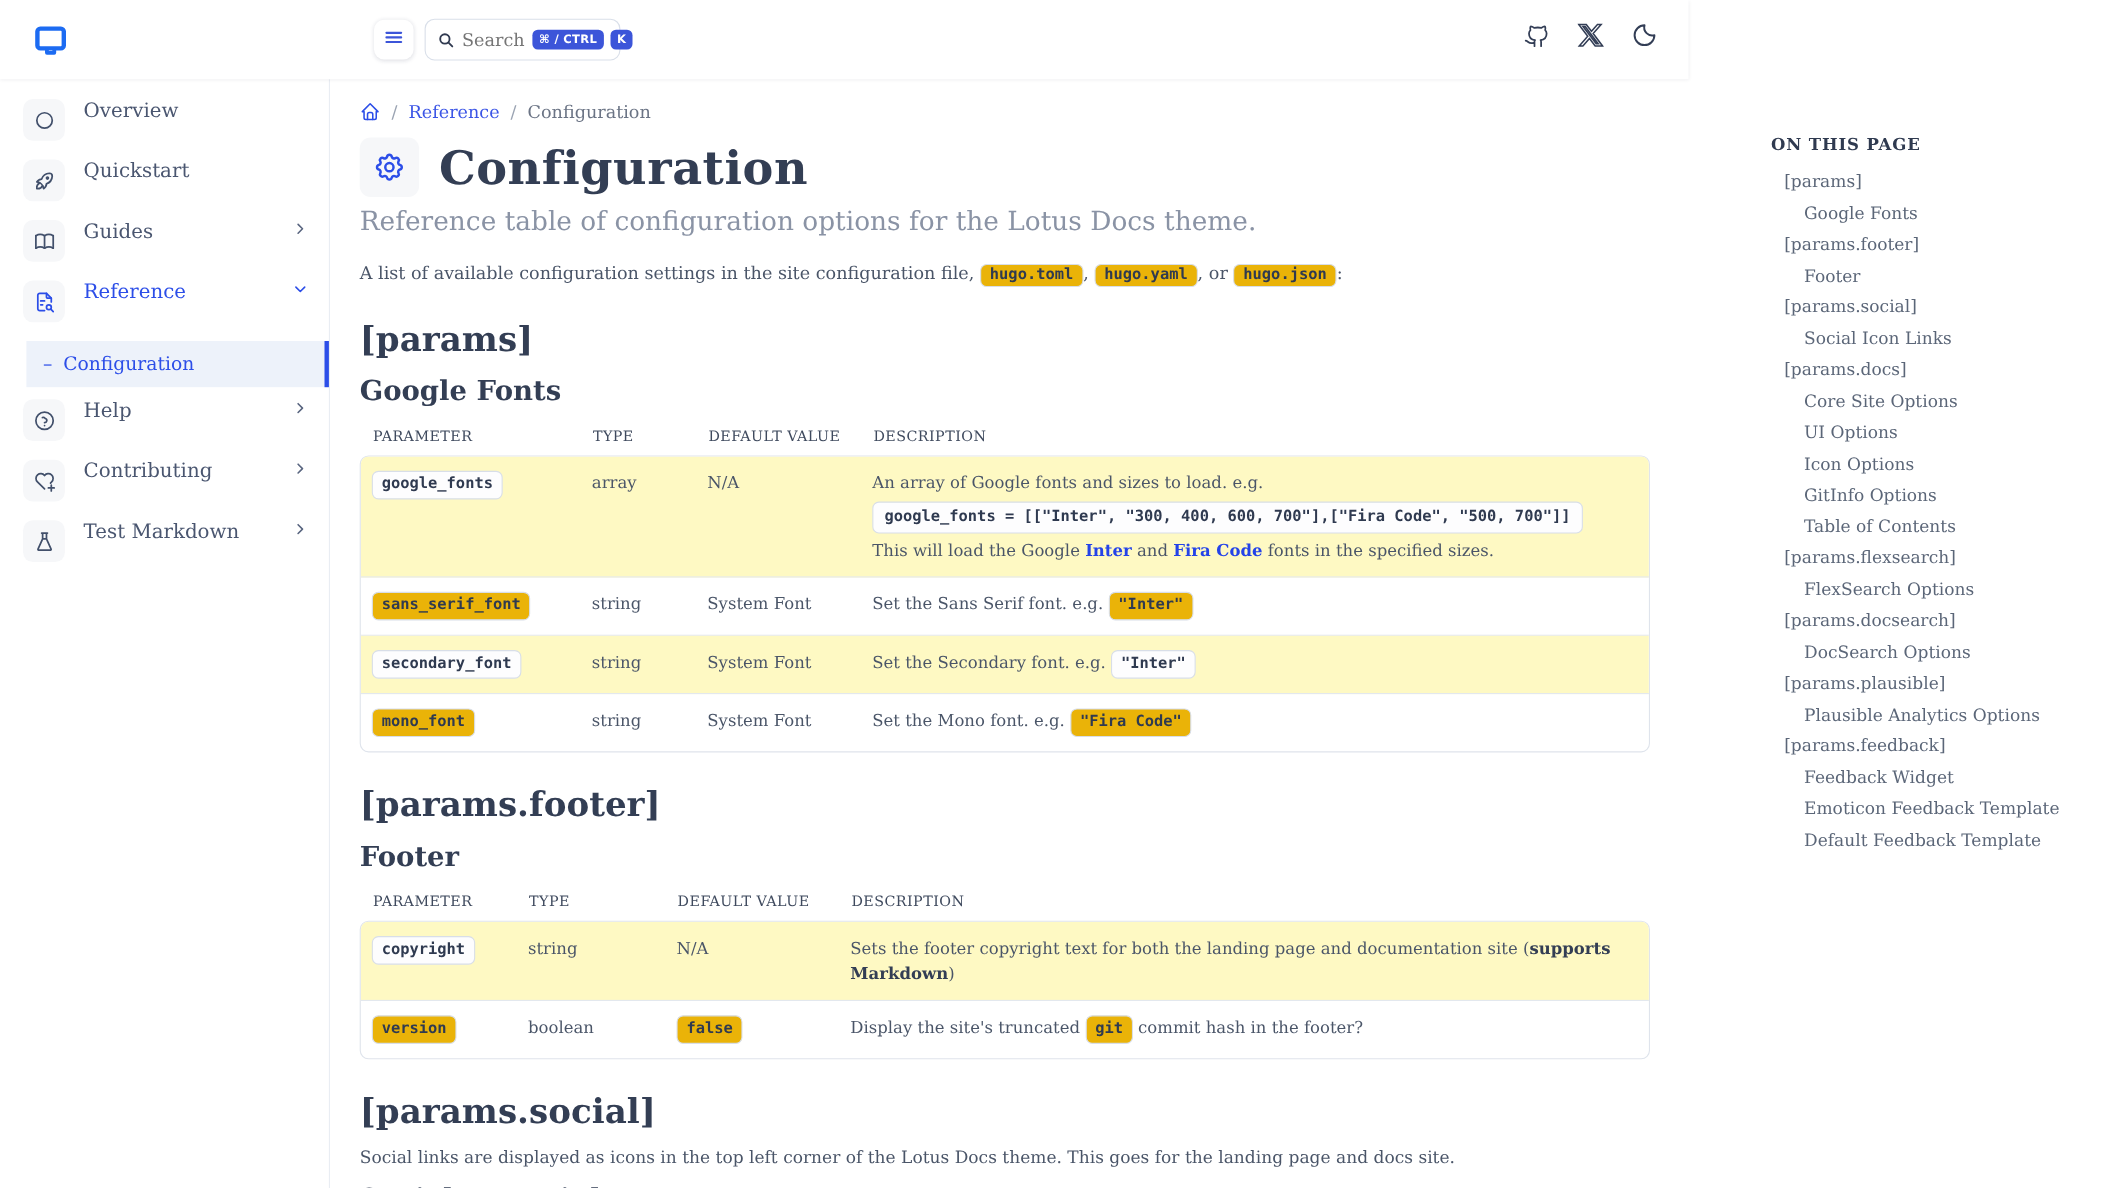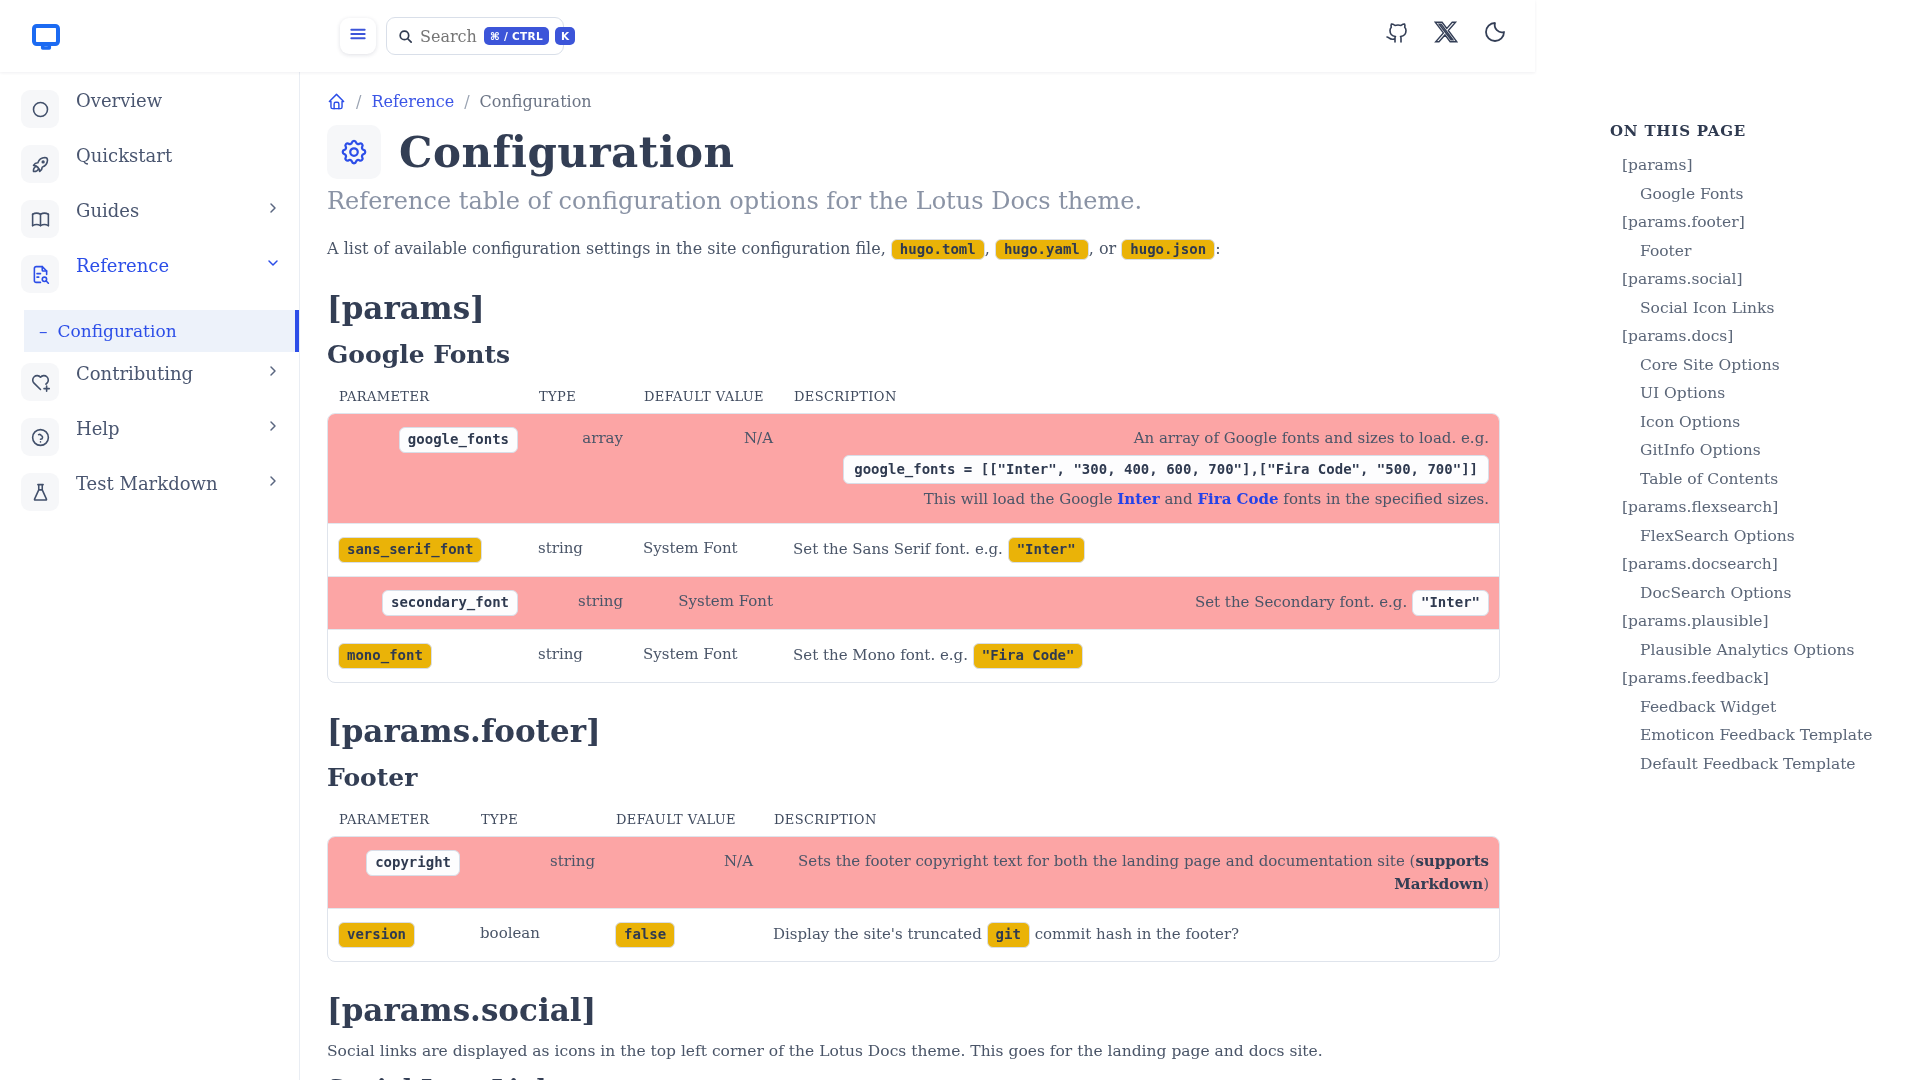--- a/index.html
+++ b/index.html
@@ -63,21 +63,21 @@
   h3.subsec { margin-top:14px; font-size:25px; font-weight:700; color:#333e54; }
   .sec-desc { margin-top:14px; font-size:15.5px; color:#4a5568; }
 
   
   .tbl { margin-top:12px; }
   .tbl-head { display:grid; padding:0 2px; }
   .tbl-head span { font-size:13px; color:#3f4a5e; letter-spacing:.4px; padding:8px 10px 9px 10px; font-weight:400; }
   .tbl-body { border:1px solid #dfe4ec; border-radius:8px; overflow:hidden; background:#fff; }
   .tbl-row { display:grid; border-bottom:1px solid #e3e8ee; }
   .tbl-row:last-child { border-bottom:none; }
-  .tbl-row.stripe { background:#fca5a5;text-align:right; }
+  .tbl-row.stripe { background:#fef9c3; }
   .cell { padding:13px 10px; font-size:15px; color:#4a5568; line-height:1.5; }
   .chip { display:inline-block; font-family:"DejaVu Sans Mono","Liberation Mono",monospace;
     font-size:14px; font-weight:bold; color:#2f3a50; background:#eab308; border:1px solid #d8dee8;
     border-radius:6px; padding:1px 8px 2px 8px; white-space:nowrap; }
   .stripe .chip { background:#fdfdfe; }
   .codeblock-line { margin:5px 0 4px 0; }
   .chip.block { font-size:14px; padding:3px 10px; }
   .seg-link { color:#2443e8; font-weight:bold; cursor:pointer; }
   .seg-bold { font-weight:bold; color:#333e54; }
 
@@ -170,37 +170,37 @@
           <path stroke-width="2.2" d="M6 9l6 6 6-6"></path>
         </svg></span>
     </div>
     <div class="side-sub active">
       <span class="dash">–</span>
       <span class="slabel">Configuration</span>
     </div>
     <div class="side-item">
       <span class="ibox">
         <svg viewBox="0 0 24 24" fill="none" stroke="currentColor" stroke-width="1.8" stroke-linecap="round" stroke-linejoin="round">
+          <circle cx="12" cy="12" r="9"></circle>
+          <path d="M12 17h.01M12 14a2.2 2.2 0 0 0 .8-4.3 2.3 2.3 0 0 0-3-1"></path>
+        </svg>
+      </span>
+      <span class="slabel">Help</span>
+      <span class="chev"><svg viewBox="0 0 24 24" fill="none" stroke="currentColor" stroke-width="1.8" stroke-linecap="round" stroke-linejoin="round">
+          <path stroke-width="2.2" d="M9 6l6 6-6 6"></path>
+        </svg></span>
+    </div>
+    <div class="side-item">
+      <span class="ibox">
+        <svg viewBox="0 0 24 24" fill="none" stroke="currentColor" stroke-width="1.8" stroke-linecap="round" stroke-linejoin="round">
           <path d="M12 20l-7.4-7.3A5 5 0 1 1 12 6a5 5 0 1 1 7.4 6.7l-1.2 1.2"></path>
           <path d="M16 19h6M19 16v6"></path>
         </svg>
       </span>
       <span class="slabel">Contributing</span>
-      <span class="chev"><svg viewBox="0 0 24 24" fill="none" stroke="currentColor" stroke-width="1.8" stroke-linecap="round" stroke-linejoin="round">
-          <path stroke-width="2.2" d="M9 6l6 6-6 6"></path>
-        </svg></span>
-    </div>
-    <div class="side-item">
-      <span class="ibox">
-        <svg viewBox="0 0 24 24" fill="none" stroke="currentColor" stroke-width="1.8" stroke-linecap="round" stroke-linejoin="round">
-          <circle cx="12" cy="12" r="9"></circle>
-          <path d="M12 17h.01M12 14a2.2 2.2 0 0 0 .8-4.3 2.3 2.3 0 0 0-3-1"></path>
-        </svg>
-      </span>
-      <span class="slabel">Help</span>
       <span class="chev"><svg viewBox="0 0 24 24" fill="none" stroke="currentColor" stroke-width="1.8" stroke-linecap="round" stroke-linejoin="round">
           <path stroke-width="2.2" d="M9 6l6 6-6 6"></path>
         </svg></span>
     </div>
     <div class="side-item">
       <span class="ibox">
         <svg viewBox="0 0 24 24" fill="none" stroke="currentColor" stroke-width="1.8" stroke-linecap="round" stroke-linejoin="round">
           <path d="M9 3h6M10 9h4M10 3v6l-4.8 10.6a.7.7 0 0 0 .6 1h12.4a.7.7 0 0 0 .6-1L14 9V3"></path>
         </svg>
       </span>

